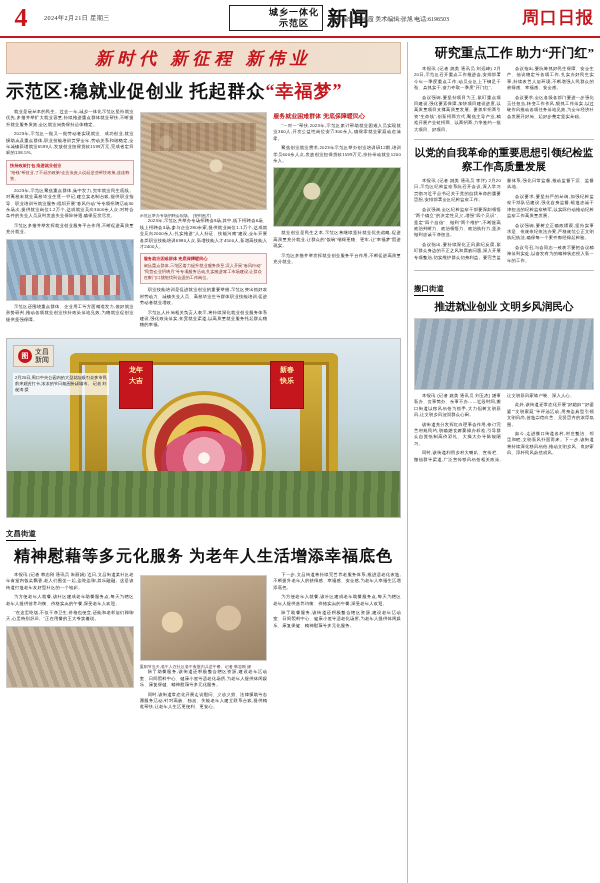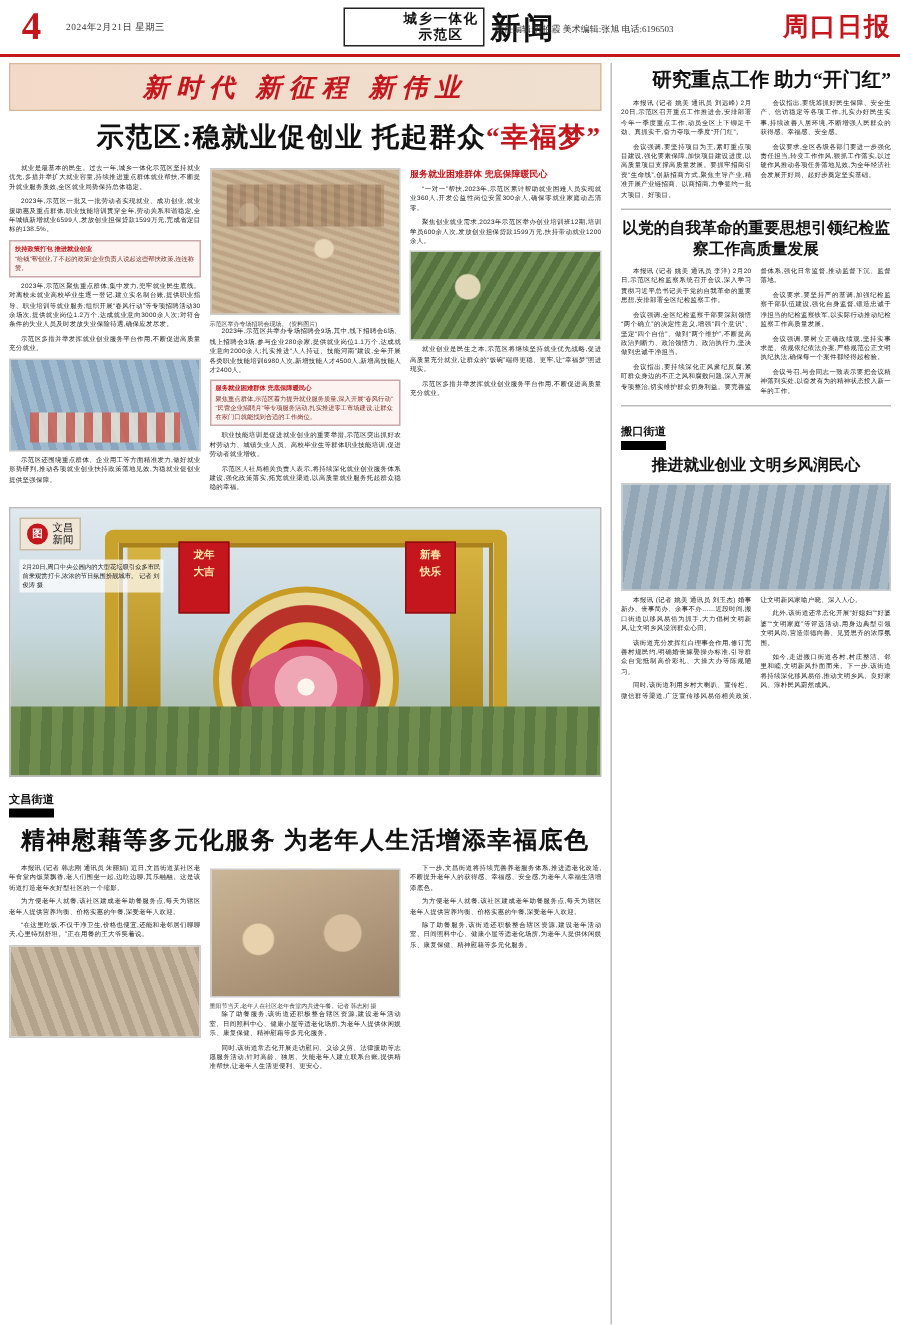--- a/index.html
+++ b/index.html
@@ -51,21 +51,21 @@
     margin-bottom:5px;
     text-align:right;
   }
   .banner-text{
     color:#c4161c;font-weight:bold;font-size:17px;letter-spacing:5px;
     font-style:italic;font-family:"Liberation Serif",serif;
   }
 
   
   .headline{
-    font-size:18px;font-weight:bold;text-align:right;letter-spacing:1px;
+    font-size:18px;font-weight:bold;text-align:left;letter-spacing:1px;
     margin:3px 0 6px 0;color:#111;
   }
   .headline .hl-red{color:#c4161c;}
 
   .three-col{display:flex;gap:6px;}
   .col{flex:1;}
   .txt{
     font-size:4.3px;line-height:6.4px;text-align:justify;color:#222;
     font-family:"Liberation Sans","DejaVu Sans",sans-serif;
     letter-spacing:.2px;
@@ -163,21 +163,21 @@
   }
   .bp-logo .lgtxt{font-size:7px;font-weight:normal;color:#111;line-height:8px;}
   .bp-side-cap{
     position:absolute;left:6px;top:34px;width:92px;font-size:4.2px;line-height:6px;color:#222;
     font-family:"Liberation Sans",sans-serif;background:rgba(255,255,255,.72);padding:2px;
   }
 
   
   .sec-label{
     font-size:7.5px;font-weight:bold;color:#111;margin:6px 0 2px 0;
-    border-bottom:6px solid #000000;display:inline-block;padding-bottom:1px;
+    border-bottom:1px solid #000000;display:inline-block;padding-bottom:1px;
   }
   .sec-headline{
     font-size:16px;font-weight:bold;text-align:center;letter-spacing:1px;margin:3px 0 5px 0;
   }
 
   .ph-elder{
     height:84px;
     background:
       radial-gradient(circle at 25% 55%,#e8d2ae 0 10px,transparent 11px),
       radial-gradient(circle at 70% 50%,#d8bfa0 0 12px,transparent 13px),

